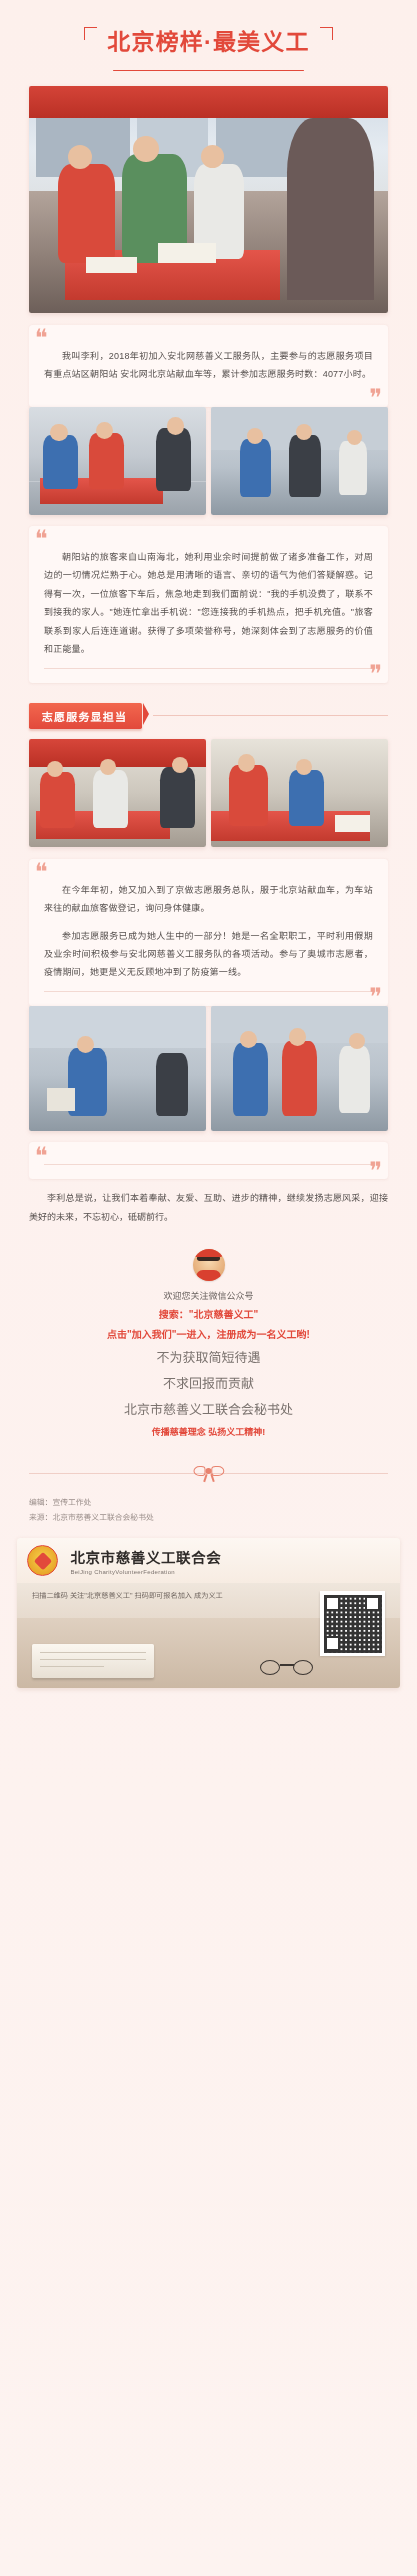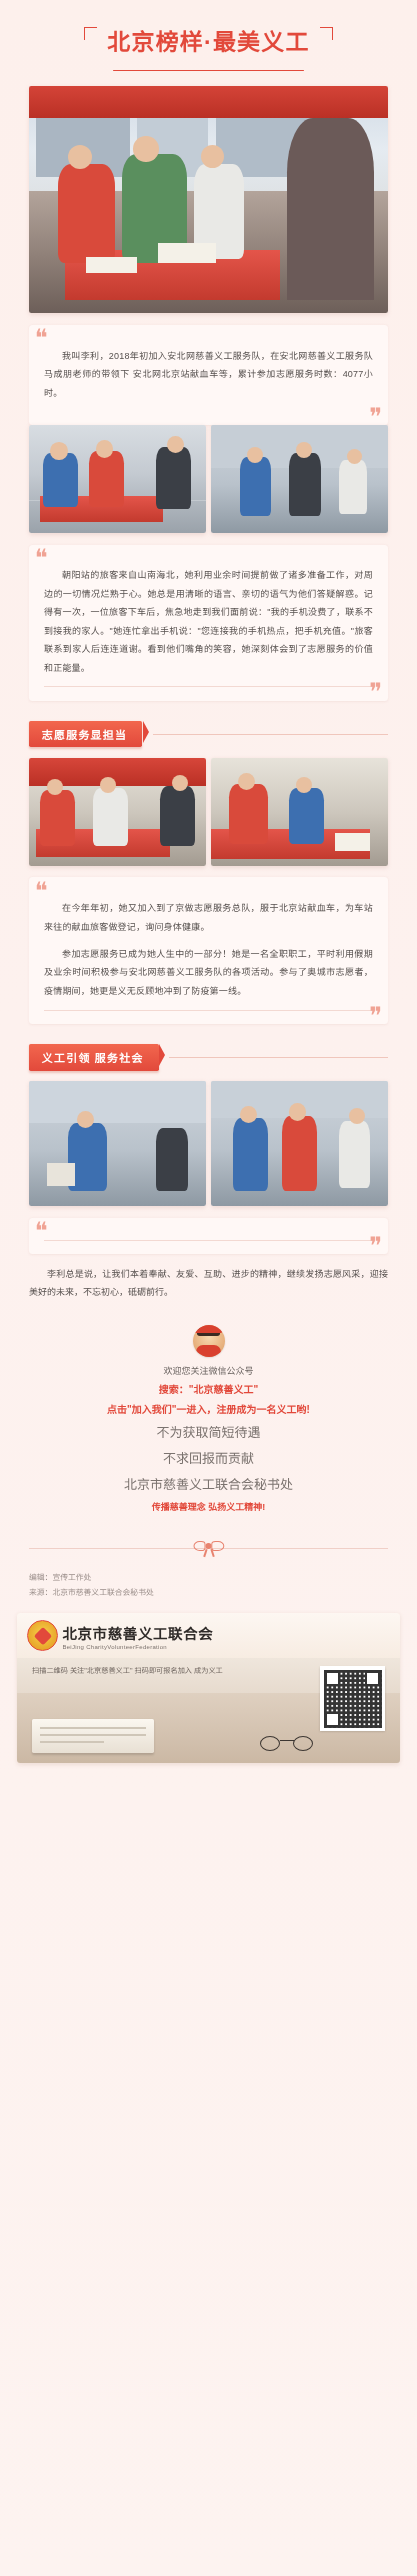--- a/index.html
+++ b/index.html
@@ -298,21 +298,21 @@
     background: radial-gradient(circle at 50% 45%, #f7d24b 0%, #e8a62a 70%, #d4901d 100%);
     border: 1.2px solid #e2493b;
     position: relative;
   }
   .b-logo:after {
     content:"";
     position:absolute; left:50%; top:50%; width:12.8px; height:12.8px;
     transform: translate(-50%,-50%) rotate(45deg);
     background:#e2493b; border-radius: 2.3px;
   }
-  .b-names { margin-left: 4px; }
+  .b-names { margin-left: 12px; }
   .b-cn {
     font-size: 14.5px; font-weight: bold; color: #2f2b29; letter-spacing: 0.6px;
   }
   .b-en {
     font-size: 6px; color: #7d746f; letter-spacing: 0.3px; margin-top: 1.7px;
   }
   .banner-body { position:absolute; left:0; right:0; top:45px; bottom:0; }
   .desk {
     position:absolute; left:0; right:0; bottom:0; height:70px;
     background: linear-gradient(180deg,#dfd0c0 0%, #cbb8a4 100%);
@@ -401,21 +401,21 @@
       <div class="vest white" style="left:46%;top:34%;width:14%;height:42%;"></div>
       <div class="head" style="left:48%;top:26%;width:23px;height:23px;"></div>
       <div class="vest dark" style="right:4%;top:14%;width:24%;height:80%;border-radius:30% 30% 0 0;background:#6b5a58;"></div>
       <div class="paper" style="left:36%;bottom:22%;width:16%;height:9%;"></div>
       <div class="paper" style="left:16%;bottom:18%;width:14%;height:7%;"></div>
     </div>
   </div>
 
   <div class="para-card">
     <span class="quote q-tl">❝</span>
-    <p class="para">我叫李利，2018年初加入安北网慈善义工服务队，在安北网慈善义工服务队马成朋老师的带领下 安北网北京站献血车等，累计参加志愿服务时数：4077小时。</p>
+    <p class="para">我叫李利，2018年初加入安北网慈善义工服务队，主要参与的志愿服务项目有重点站区朝阳站 安北网北京站献血车等，累计参加志愿服务时数：4077小时。</p>
     <span class="quote q-br">❞</span>
   </div>
 
 
   <div class="row2">
     <div class="photo h2">
       <div class="scene">
         <div class="indoor"></div>
         <div class="floor-line" style="bottom:30%"></div>
         <div class="tbl" style="left:6%;bottom:10%;width:70%;height:24%;"></div>
@@ -436,21 +436,21 @@
         <div class="vest dark" style="left:44%;top:26%;width:18%;height:58%;"></div>
         <div class="head" style="left:48%;top:16%;width:16px;height:16px;"></div>
         <div class="vest white" style="right:12%;top:32%;width:16%;height:50%;"></div>
         <div class="head" style="right:15%;top:22%;width:15px;height:15px;"></div>
       </div>
     </div>
   </div>
 
   <div class="para-card">
     <span class="quote q-tl">❝</span>
-    <p class="para">朝阳站的旅客来自山南海北，她利用业余时间提前做了诸多准备工作，对周边的一切情况烂熟于心。她总是用清晰的语言、亲切的语气为他们答疑解惑。记得有一次，一位旅客下车后，焦急地走到我们面前说："我的手机没费了，联系不到接我的家人。"她连忙拿出手机说："您连接我的手机热点，把手机充值。"旅客联系到家人后连连道谢。看到他们嘴角的笑容，她深刻体会到了志愿服务的价值和正能量。</p>
+    <p class="para">朝阳站的旅客来自山南海北，她利用业余时间提前做了诸多准备工作，对周边的一切情况烂熟于心。她总是用清晰的语言、亲切的语气为他们答疑解惑。记得有一次，一位旅客下车后，焦急地走到我们面前说："我的手机没费了，联系不到接我的家人。"她连忙拿出手机说："您连接我的手机热点，把手机充值。"旅客联系到家人后连连道谢。获得了多项荣誉称号，她深刻体会到了志愿服务的价值和正能量。</p>
     <div class="card-rule"></div>
     <span class="quote q-br">❞</span>
   </div>
 
   <div class="sec-head">
     <div class="ribbon">志愿服务显担当</div>
     <div class="ribbon-tail"></div>
   </div>
 
   <div class="row2">
@@ -481,24 +481,20 @@
   </div>
 
   <div class="para-card">
     <span class="quote q-tl">❝</span>
     <p class="para">在今年年初，她又加入到了京做志愿服务总队，服于北京站献血车，为车站来往的献血旅客做登记，询问身体健康。</p>
     <p class="para">参加志愿服务已成为她人生中的一部分！她是一名全职职工，平时利用假期及业余时间积极参与安北网慈善义工服务队的各项活动。参与了奥城市志愿者，疫情期间，她更是义无反顾地冲到了防疫第一线。</p>
     <div class="card-rule"></div>
     <span class="quote q-br">❞</span>
   </div>
 
-  <div class="sec-head">
-    <div class="ribbon">义工引领 服务社会</div>
-    <div class="ribbon-tail"></div>
-  </div>
 
   <div class="row2">
     <div class="photo h4">
       <div class="scene">
         <div class="hall"></div>
         <div class="bldg" style="left:0;top:0;width:100%;height:34%;background:#cdd5dd;"></div>
         <div class="vest blue" style="left:22%;top:34%;width:22%;height:54%;"></div>
         <div class="head" style="left:27%;top:24%;width:17.4px;height:17.4px;"></div>
         <div class="paper" style="left:10%;bottom:16%;width:16%;height:18%;background:#e8e4db;"></div>
         <div class="vest dark" style="right:10%;top:38%;width:18%;height:50%;"></div>

